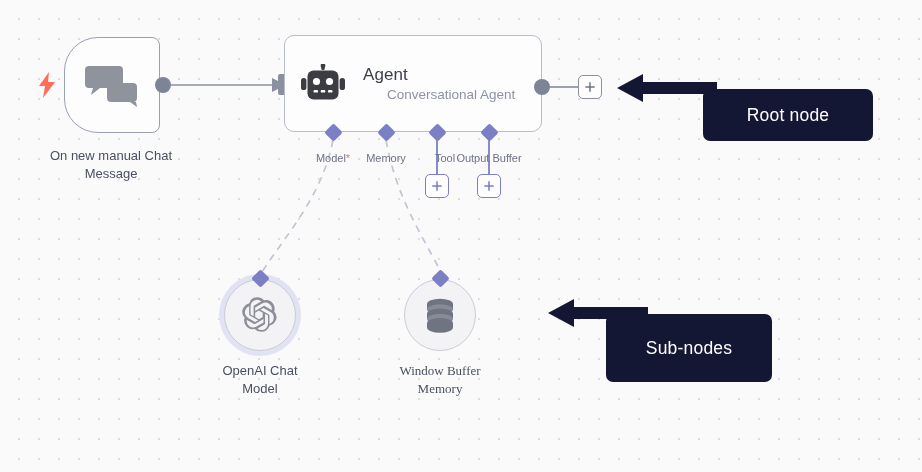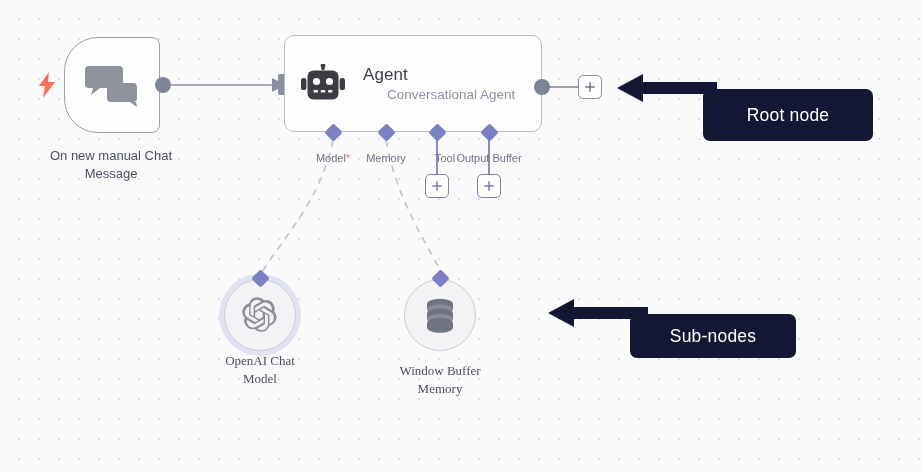--- a/index.html
+++ b/index.html
@@ -281,21 +281,21 @@
       <line x1="1.5" y1="7" x2="12.5" y2="7" stroke="#7b7fc4" stroke-width="1.8"></line>
     </svg>
   </div>
 
   <div class="subnode halo" style="left:224px; top:279px;">
     <svg width="40" height="40" viewBox="0 0 40 40">
       <path d="M34.2,16.4 a8.6,8.6 0 0 0 -0.74,-7.06 a8.7,8.7 0 0 0 -9.37,-4.17 a8.6,8.6 0 0 0 -6.5,-2.9 a8.7,8.7 0 0 0 -8.29,6.02 a8.6,8.6 0 0 0 -5.75,4.17 a8.7,8.7 0 0 0 1.07,10.2 a8.6,8.6 0 0 0 0.74,7.06 a8.7,8.7 0 0 0 9.37,4.17 a8.6,8.6 0 0 0 6.5,2.9 a8.7,8.7 0 0 0 8.29,-6.03 a8.6,8.6 0 0 0 5.75,-4.17 a8.7,8.7 0 0 0 -1.07,-10.19 z M21.54,35.1 a6.46,6.46 0 0 1 -4.15,-1.5 l0.2,-0.12 l6.89,-3.98 a1.12,1.12 0 0 0 0.57,-0.98 l0,-9.72 l2.91,1.69 a0.1,0.1 0 0 1 0.06,0.08 l0,8.05 a6.48,6.48 0 0 1 -6.48,6.47 z M7.62,29.16 a6.45,6.45 0 0 1 -0.77,-4.33 l0.2,0.12 l6.9,3.98 a1.12,1.12 0 0 0 1.13,0 l8.42,-4.86 l0,3.37 a0.1,0.1 0 0 1 -0.04,0.09 l-6.98,4.02 a6.48,6.48 0 0 1 -8.85,-2.37 z M5.81,14.15 a6.45,6.45 0 0 1 3.38,-2.84 l0,8.2 a1.11,1.11 0 0 0 0.56,0.97 l8.38,4.84 l-2.92,1.68 a0.1,0.1 0 0 1 -0.1,0.01 l-6.97,-4.03 a6.48,6.48 0 0 1 -2.37,-8.84 z M28.9,19.52 l-8.42,-4.87 l2.91,-1.68 a0.1,0.1 0 0 1 0.1,-0.01 l6.97,4.03 a6.47,6.47 0 0 1 -1,11.68 l0,-8.2 a1.11,1.11 0 0 0 -0.57,-0.96 z M31.8,15.16 l-0.2,-0.13 l-6.88,-4.01 a1.12,1.12 0 0 0 -1.14,0 l-8.41,4.86 l0,-3.37 a0.1,0.1 0 0 1 0.04,-0.09 l6.97,-4.02 a6.47,6.47 0 0 1 9.62,6.7 z M13.59,21.14 l-2.92,-1.68 a0.1,0.1 0 0 1 -0.05,-0.08 l0,-8.05 a6.47,6.47 0 0 1 10.61,-4.97 l-0.2,0.11 l-6.89,3.98 a1.12,1.12 0 0 0 -0.57,0.98 z M15.17,17.73 l3.75,-2.17 l3.76,2.17 l0,4.33 l-3.75,2.17 l-3.76,-2.17 z" fill="#8e8e99"></path>
     </svg>
   </div>
   <div class="diamond" style="left:254px; top:272px;"></div>
-  <div class="caption" style="left:260px; top:352px; width:180px;font-family:Liberation Serif, serif;">OpenAI Chat
+  <div class="caption" style="left:260px; top:362px; width:180px;">OpenAI Chat
 Model</div>
 
   <div class="subnode" style="left:404px; top:279px;">
     <svg width="34" height="36" viewBox="0 0 34 36">
       <ellipse cx="17" cy="7" rx="13" ry="5.2" fill="#6f7480"></ellipse>
       <rect x="4" y="7" width="26" height="5.4" fill="#6f7480"></rect>
       <ellipse cx="17" cy="12.4" rx="13" ry="5.2" fill="#868b96"></ellipse>
       <ellipse cx="17" cy="16.6" rx="13" ry="5.2" fill="#6f7480"></ellipse>
       <rect x="4" y="16.6" width="26" height="5.4" fill="#6f7480"></rect>
       <ellipse cx="17" cy="22" rx="13" ry="5.2" fill="#868b96"></ellipse>
@@ -311,17 +311,17 @@
   <svg class="annot-arrow" style="left:617px; top:72px;" width="100" height="32" viewBox="0 0 100 32">
     <polygon points="0,16 26,2 26,10 100,10 100,22 26,22 26,30" fill="#141734"></polygon>
   </svg>
   <div class="annot" style="left:703px; top:62px; width:170px; height:52px;">
     <span>Root node</span>
   </div>
 
   <svg class="annot-arrow" style="left:548px; top:297px;" width="100" height="32" viewBox="0 0 100 32">
     <polygon points="0,16 26,2 26,10 100,10 100,22 26,22 26,30" fill="#141734"></polygon>
   </svg>
-  <div class="annot" style="left:630px; top:287px; width:166px; height:44px;">
+  <div class="annot" style="left:606px; top:287px; width:166px; height:68px;">
     <span>Sub-nodes</span>
   </div>
 
 </div>
 
 </body></html>

